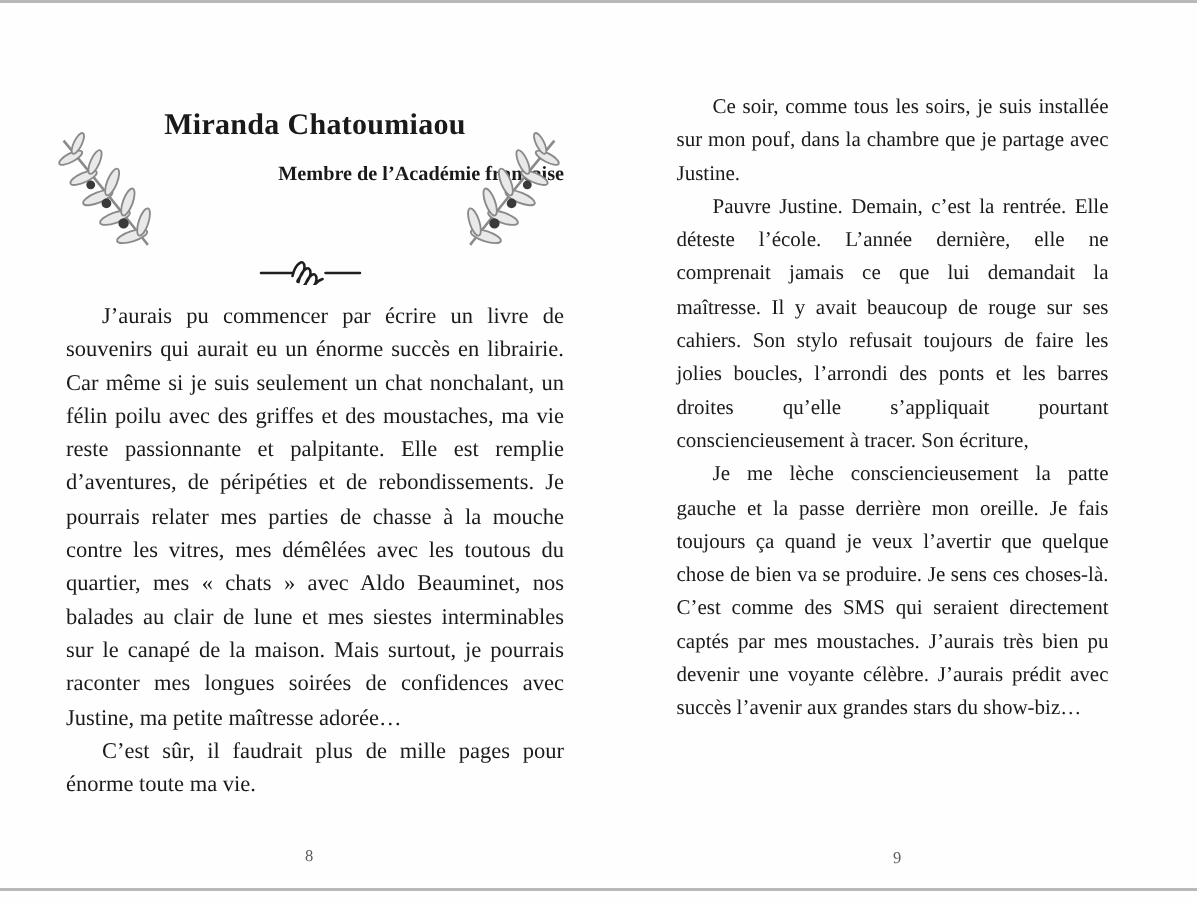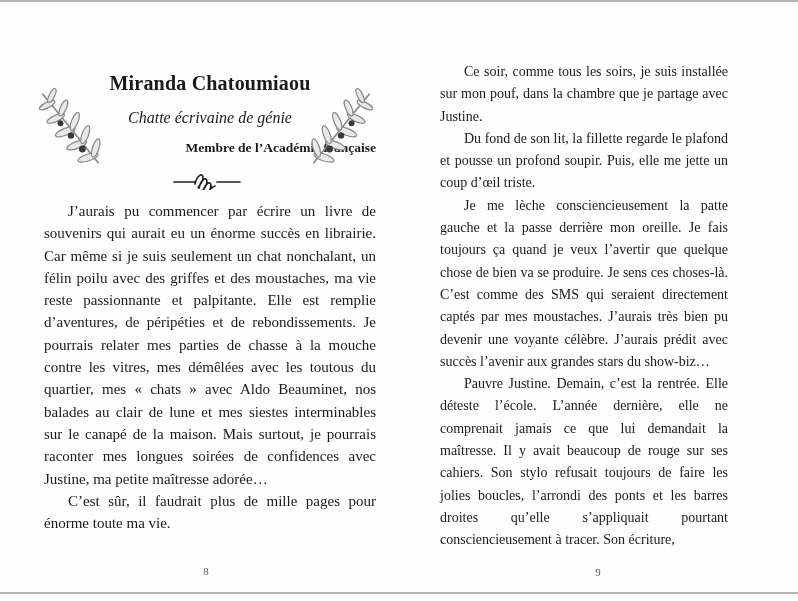--- a/index.html
+++ b/index.html
@@ -23,21 +23,21 @@
   .branch-left{left:35px;}
   .branch-right{left:307px;transform:scaleX(-1);}
   .divider{position:absolute;left:172px;top:172px;width:70px;height:18px;}
 
   .lp-body{position:absolute;left:44px;top:200px;width:332px;
     font-size:15px;line-height:22.3px;text-align:justify;font-family:Liberation Serif, serif;}
   .lp-body p, .rp-body p{margin:0;text-indent:24px;}
 
   
   .right-page{position:absolute;left:399px;top:0;width:399px;height:601px;}
-  .rp-body{position:absolute;left:41px;top:61px;width:288px;
+  .rp-body{position:absolute;left:52px;top:61px;width:288px;
     font-size:14px;line-height:22.3px;text-align:justify;}
 
   .page-number{position:absolute;font-size:11px;color:#5c5c64;}
   .pn-left{left:186px;top:565px;width:40px;text-align:center;}
   .pn-right{left:578px;top:566px;width:40px;text-align:center;}
 </style>
 </head>
 <body>
 
 <div class="edge-line edge-top"></div>
@@ -60,21 +60,20 @@
     </g>
     <g fill="#3a3a3a" stroke="none">
       <circle cx="49" cy="64" r="3.6"></circle>
       <circle cx="37" cy="50" r="3.4"></circle>
       <circle cx="26" cy="37" r="3.1"></circle>
     </g>
   </svg>
 
   <div class="lp-header">
     <h1 class="lp-title">Miranda Chatoumiaou</h1>
-    <p class="lp-subtitle">Chatte écrivaine de génie</p>
     <p class="lp-membership">Membre de l’Académie française</p>
   </div>
 
   <svg class="branch branch-right" viewBox="0 0 72 84" aria-hidden="true">
     <g stroke="#8a8a8a" fill="#e9e9e9" stroke-width="1.3">
       <path d="M66,79 C54,64 32,36 7,6" fill="none" stroke-width="1.8"></path>
       <ellipse cx="55" cy="73" rx="11" ry="3.6" transform="rotate(-18 55 73)"></ellipse>
       <ellipse cx="63" cy="63" rx="10" ry="3.4" transform="rotate(-72 63 63)"></ellipse>
       <ellipse cx="43" cy="60" rx="11" ry="3.6" transform="rotate(-20 43 60)"></ellipse>
       <ellipse cx="52" cy="49" rx="10" ry="3.4" transform="rotate(-70 52 49)"></ellipse>
@@ -102,22 +101,21 @@
 
   <div class="lp-body">
     <p>J’aurais pu commencer par écrire un livre de souvenirs qui aurait eu un énorme succès en librairie. Car même si je suis seulement un chat nonchalant, un félin poilu avec des griffes et des moustaches, ma vie reste passionnante et palpitante. Elle est remplie d’aventures, de péripéties et de rebondissements. Je pourrais relater mes parties de chasse à la mouche contre les vitres, mes démêlées avec les toutous du quartier, mes « chats » avec Aldo Beauminet, nos balades au clair de lune et mes siestes interminables sur le canapé de la maison. Mais surtout, je pourrais raconter mes longues soirées de confidences avec Justine, ma petite maîtresse adorée…</p>
     <p>C’est sûr, il faudrait plus de mille pages pour énorme toute ma vie.</p>
   </div>
 </div>
 
 <div class="right-page">
   <div class="rp-body">
     <p>Ce soir, comme tous les soirs, je suis installée sur mon pouf, dans la chambre que je partage avec Justine.</p>
-    <p>Du fond de son lit, la fillette regarde le plafond et pousse un profond soupir. Puis, elle me jette un coup d’œil triste.</p>
+    <p>Pauvre Justine. Demain, c’est la rentrée. Elle déteste l’école. L’année dernière, elle ne comprenait jamais ce que lui demandait la maîtresse. Il y avait beaucoup de rouge sur ses cahiers. Son stylo refusait toujours de faire les jolies boucles, l’arrondi des ponts et les barres droites qu’elle s’appliquait pourtant consciencieusement à tracer. Son écriture,</p>
     <p>Je me lèche consciencieusement la patte gauche et la passe derrière mon oreille. Je fais toujours ça quand je veux l’avertir que quelque chose de bien va se produire. Je sens ces choses-là. C’est comme des SMS qui seraient directement captés par mes moustaches. J’aurais très bien pu devenir une voyante célèbre. J’aurais prédit avec succès l’avenir aux grandes stars du show-biz…</p>
-    <p>Pauvre Justine. Demain, c’est la rentrée. Elle déteste l’école. L’année dernière, elle ne comprenait jamais ce que lui demandait la maîtresse. Il y avait beaucoup de rouge sur ses cahiers. Son stylo refusait toujours de faire les jolies boucles, l’arrondi des ponts et les barres droites qu’elle s’appliquait pourtant consciencieusement à tracer. Son écriture,</p>
   </div>
 </div>
 
 <div class="page-number pn-left">8</div>
 <div class="page-number pn-right">9</div>
 
 <div class="edge-line edge-bottom"></div>
 
 </body></html>

